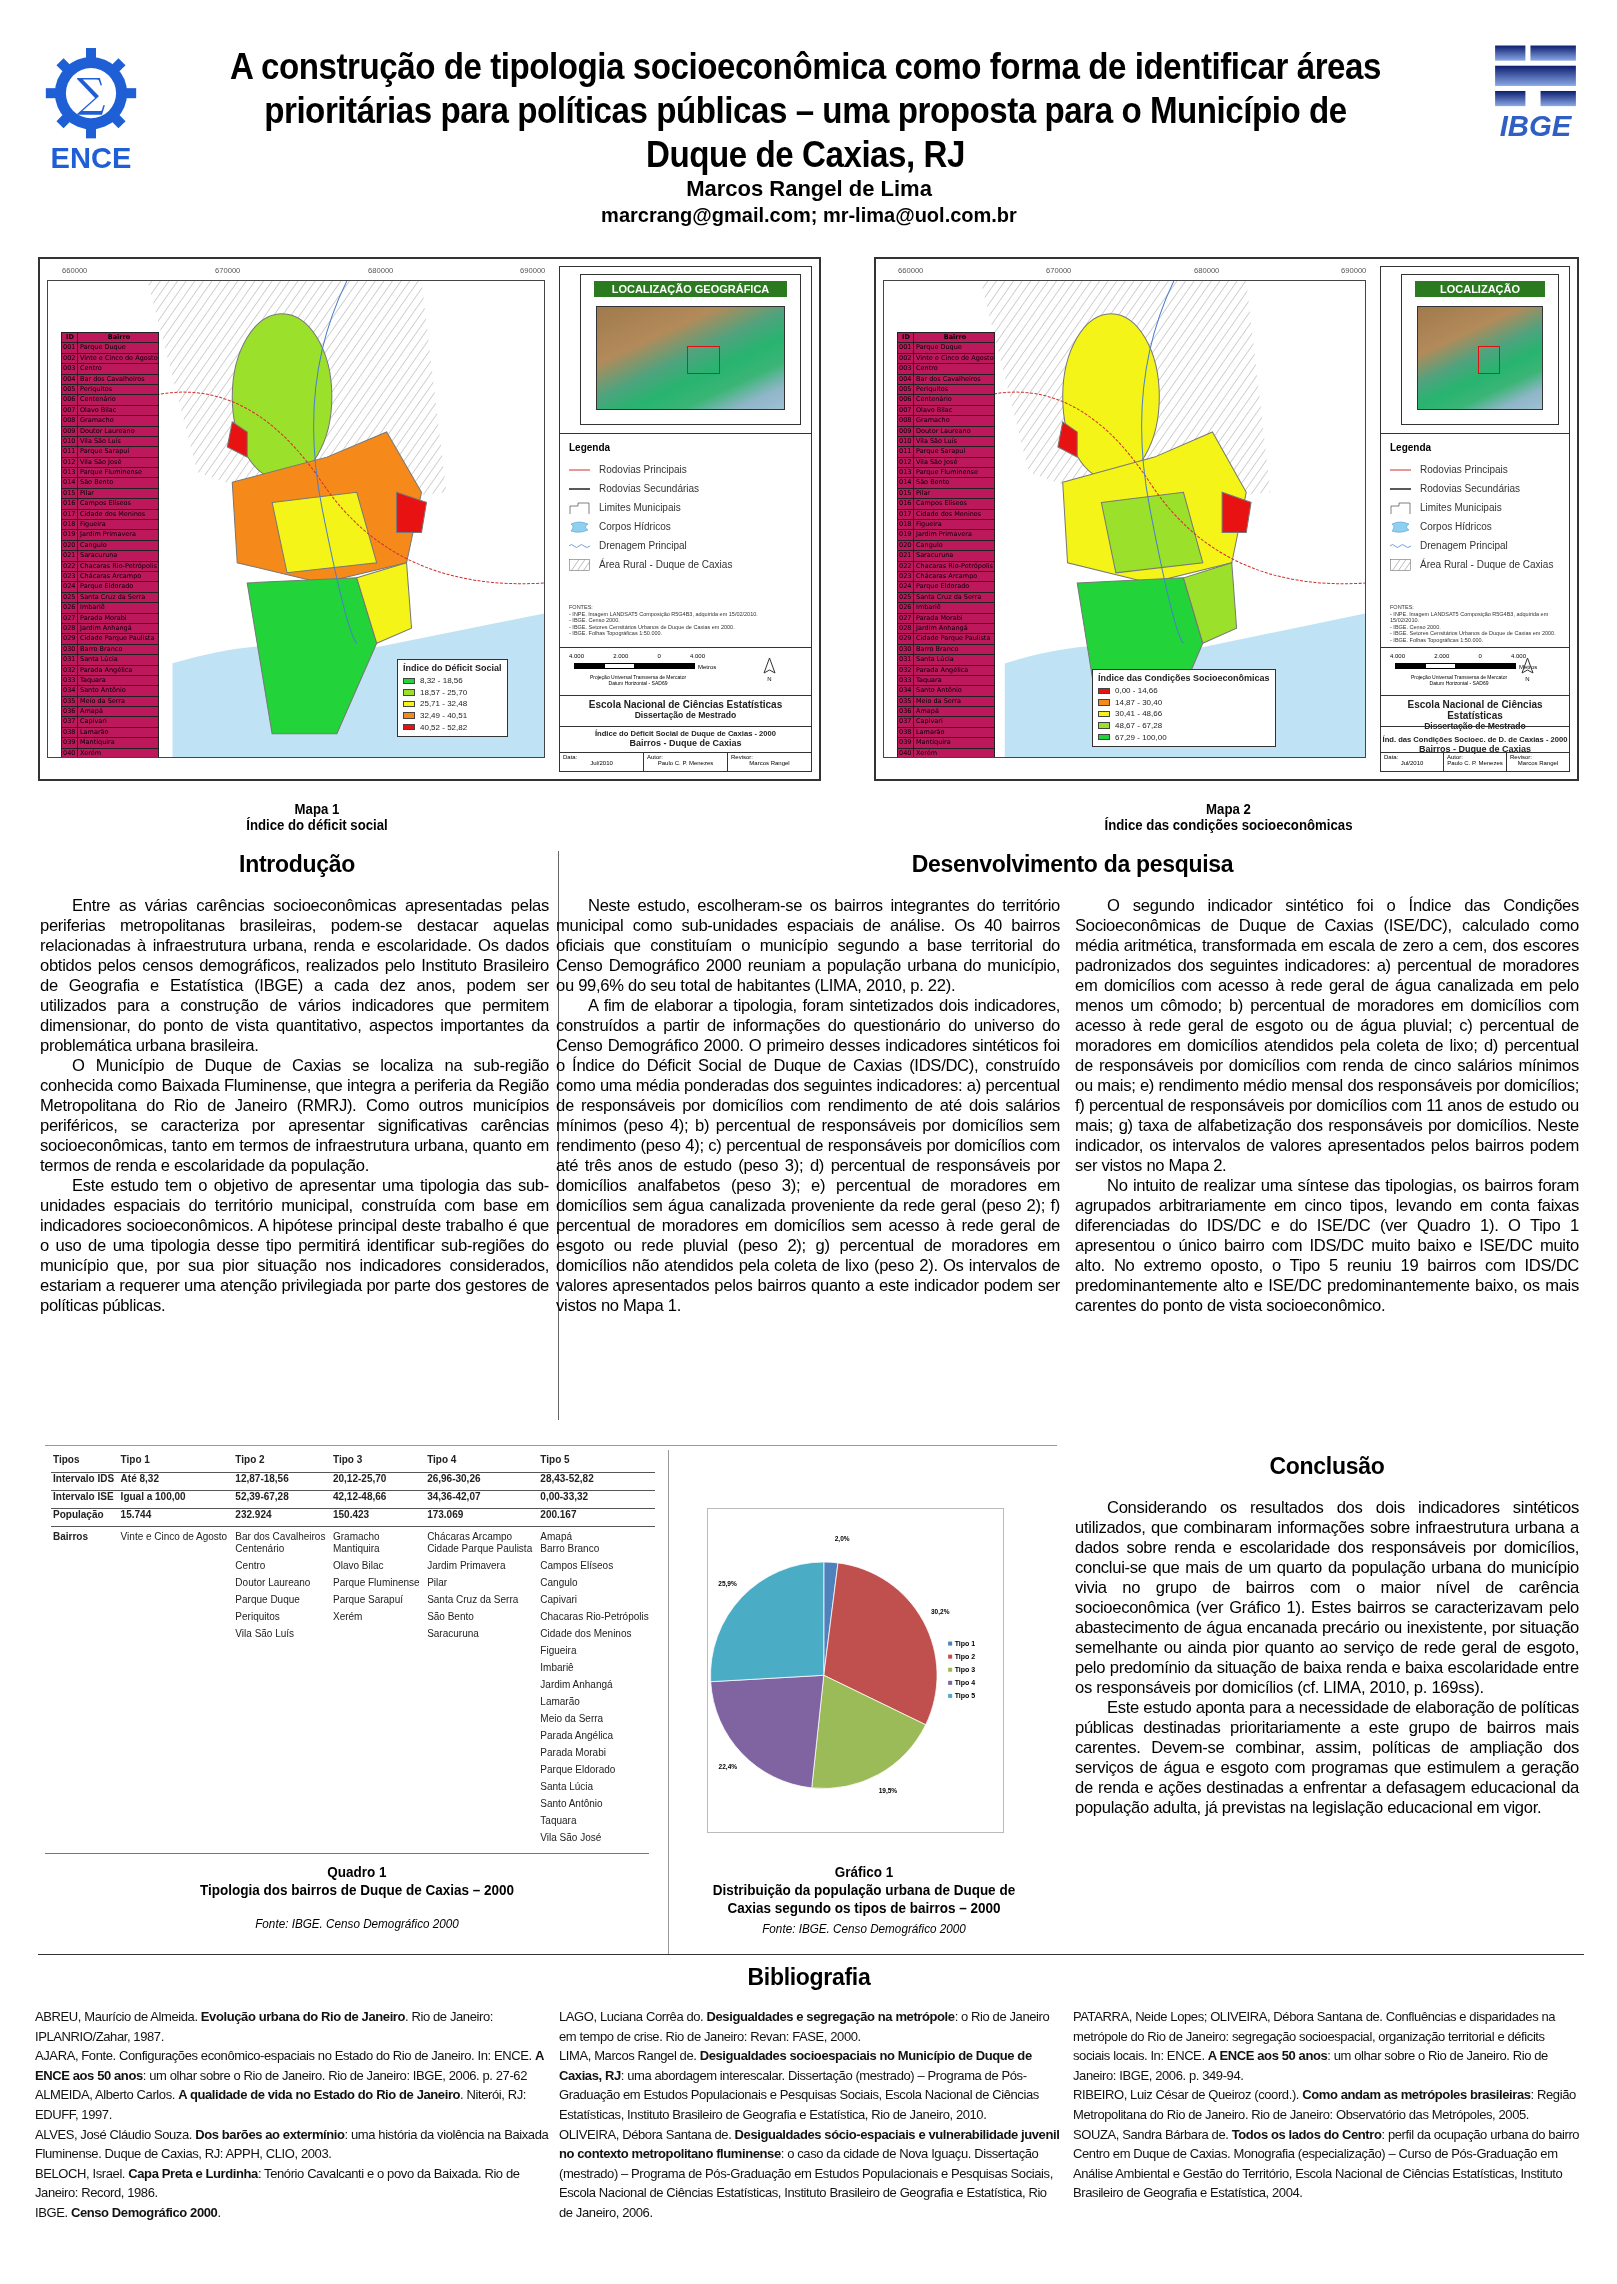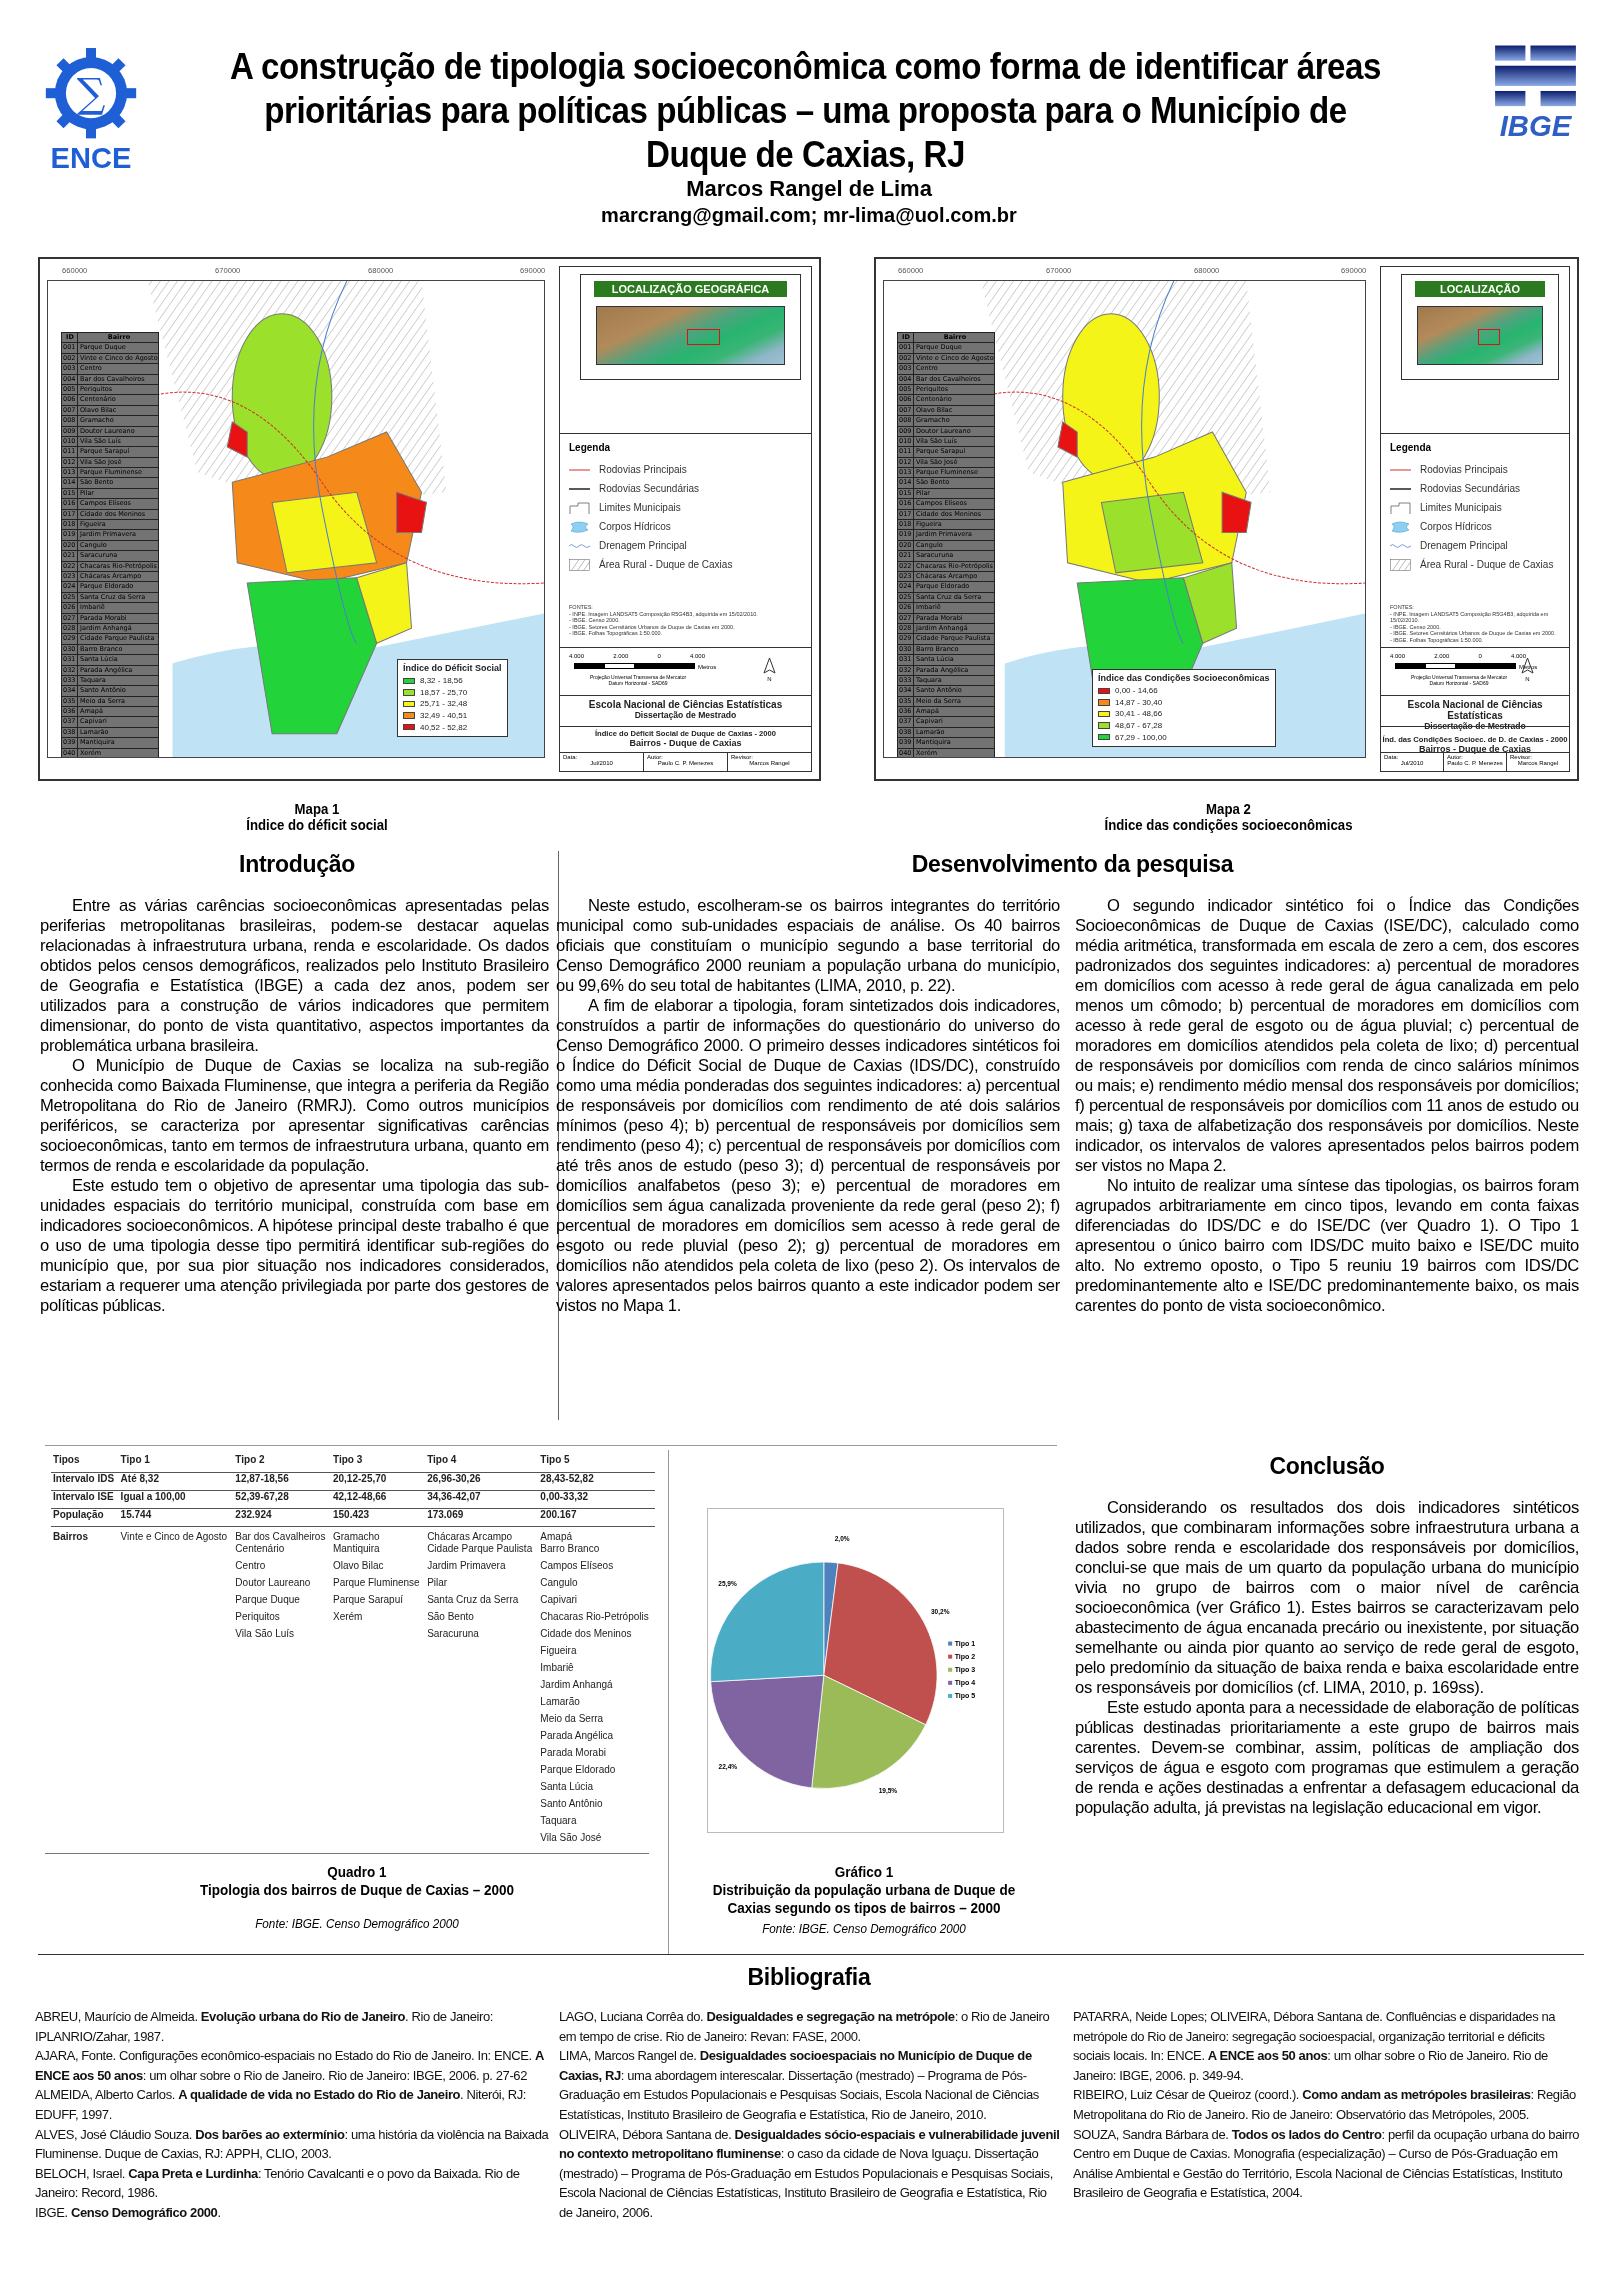--- a/index.html
+++ b/index.html
@@ -18,37 +18,37 @@
   .map { border: 2.5px solid #333; background: #fff; }
   .map1 { left: 38px; top: 257px; width: 783px; height: 524px; }
   .map2 { left: 874px; top: 257px; width: 705px; height: 524px; }
   .map-frame { position: absolute; left: 7px; top: 21px; bottom: 21px; border: 1.5px solid #444; overflow: hidden; background: #fff; }
   .map1 .map-frame { width: 498px; }
   .map2 .map-frame { width: 483px; }
   .map-coord { position: absolute; font-size: 7.6px; color: #555; }
   .map-side { position: absolute; top: 7px; bottom: 7px; border: 1.5px solid #333; background: #fff; }
   .map1 .map-side { left: 519px; right: 7px; }
   .map2 .map-side { left: 504px; right: 7px; }
-  .loc-box { position: absolute; left: 10px; right: 10px; top: 7px; height: 106px; border: 1px solid #333; margin-left: 10px; }
+  .loc-box { position: absolute; left: 10px; right: 10px; top: 7px; height: 151px; border: 1px solid #333; margin-left: 10px; }
   .loc-title { position: absolute; left: 12.6px; right: 12.6px; top: 6px; height: 16px; background: #2b7a1f; color: #fff; font-weight: bold; font-size: 11px; text-align: center; line-height: 16px; }
   .loc-img { position: absolute; left: 15px; right: 15px; top: 31px; bottom: 14px; background: linear-gradient(155deg,#a07a4d 0%,#b38a5a 30%,#4fa37e 48%,#27b46f 62%,#3bb576 75%,#8fb6c8 88%,#9fc1d4 100%); border: 0.5px solid #333; }
   .loc-rect { position: absolute; border: 1.5px solid #e01010; }
   .legend-box { position: absolute; left: 0; right: 0; top: 166px; height: 211px; border-top: 1.5px solid #333; padding: 8px 9px; }
   .legend-title { font-weight: bold; font-size: 10px; margin-bottom: 7px; }
   .lg-row { display: flex; align-items: center; height: 19px; font-size: 10px; color: #333; text-align: right; }
   .lg-sym { width: 21px; height: 12px; margin-right: 9px; flex: none; position: relative; }
   .fontes { font-size: 5.5px; color: #333; line-height: 6.5px; margin-top: 30px; }
   .scale-box { position: absolute; left: 0; right: 0; top: 380px; height: 48px; border-top: 1.5px solid #333; font-size: 6px; }
   .title-box { position: absolute; left: 0; right: 0; top: 428px; height: 31px; border-top: 1.5px solid #333; text-align: center; }
   .title-box2 { position: absolute; left: 0; right: 0; top: 459px; height: 26px; border-top: 1px solid #333; text-align: center; }
   .credit-box { position: absolute; left: 0; right: 0; top: 485px; bottom: 0; border-top: 1px solid #333; display: flex; font-size: 6px; }
   .credit-box > div { flex: 1; border-right: 1px solid #333; padding: 0.5px 3px; }
   .credit-box > div:last-child { border-right: none; }
 
-  .id-table { position: absolute; left: 13px; top: 51px; border: 1px solid #222; background: #737373; font-family: "DejaVu Sans", sans-serif; font-size: 6.5px; z-index: 2; }
+  .id-table { position: absolute; left: 13px; top: 51px; border: 1px solid #222; background: #be185d; font-family: "DejaVu Sans", sans-serif; font-size: 6.5px; z-index: 2; }
   .id-table .r { display: flex; height: 10.4px; border-bottom: 0.8px solid #222; line-height: 9.6px; }
   .id-table .c1 { width: 16px; border-right: 0.8px solid #222; padding-left: 1px; }
   .id-table .c2 { width: 80px; padding-left: 2px; white-space: nowrap; overflow: hidden; }
   .id-table .hdr { font-weight: bold; text-align: center; }
 
   .map-legend { position: absolute; background: #fff; border: 1px solid #333; padding: 3px 5px; z-index: 3; }
   .map-legend .t { font-weight: bold; font-size: 9px; margin-bottom: 2px; color: #222; }
   .map-legend .row { display: flex; align-items: center; font-size: 8px; height: 11.6px; color: #222; }
   .map-legend .sw { width: 12px; height: 6.5px; border: 0.5px solid #444; margin-right: 5px; }
 

